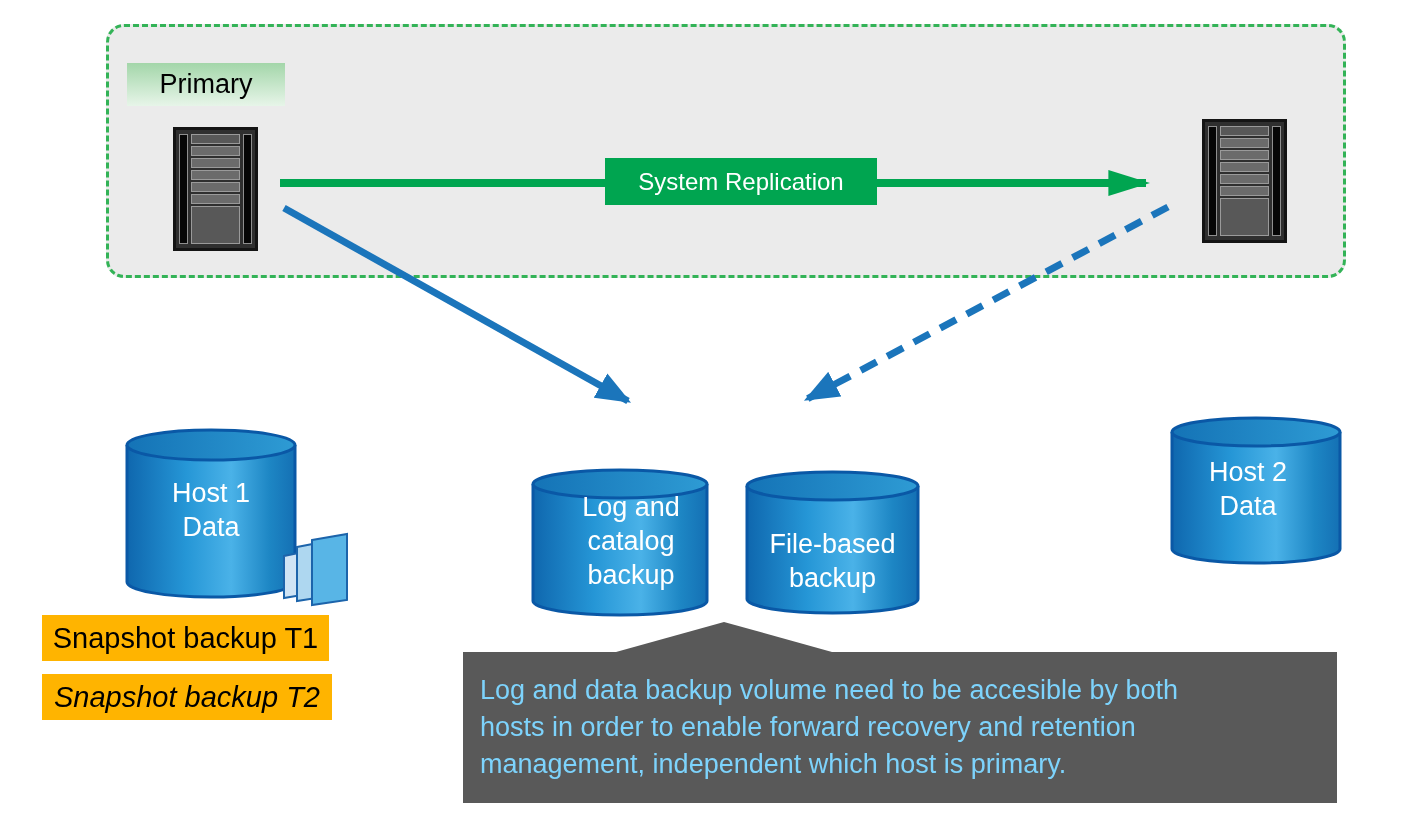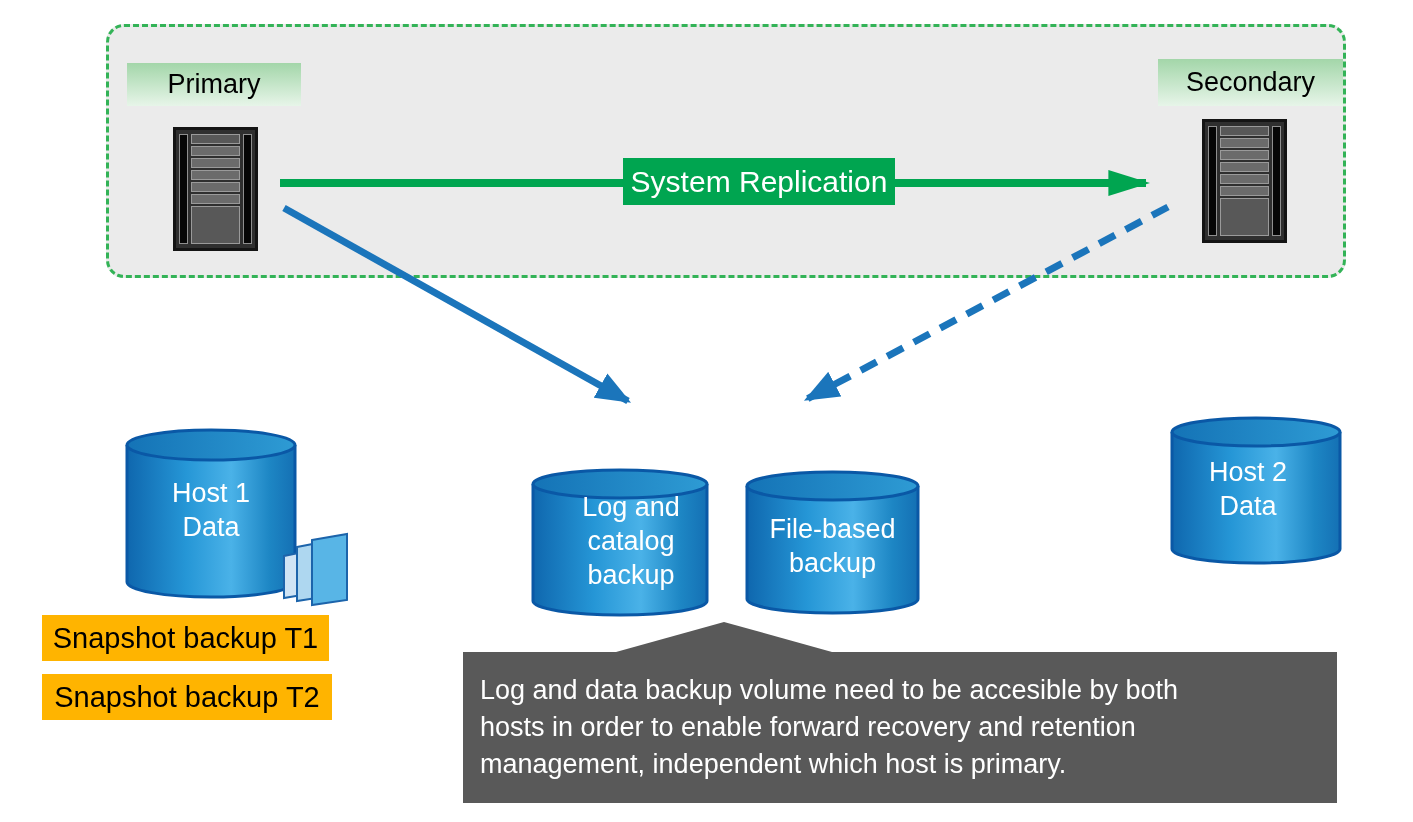--- a/index.html
+++ b/index.html
@@ -21,21 +21,21 @@
     z-index:1;
   }
 
   
   .role-label{
     display:flex;align-items:center;justify-content:center;
     background:linear-gradient(to bottom, var(--label-grad-top), var(--label-grad-bottom));
     color:#000;font-size:27px;
     z-index:3;
   }
-  .role-primary{left:127px;top:63px;width:174px;height:43px;}
+  .role-primary{left:127px;top:63px;width:158px;height:43px;}
   .role-secondary{left:1158px;top:59px;width:185px;height:47px;}
 
   
   .server{
     width:85px;height:124px;
     background:#2f2f2f;border:3px solid #141414;
     display:flex;gap:3px;padding:4px 3px;
     z-index:3;
   }
   .server .rail{width:9px;background:#060606;border:1px solid #8f8f8f;box-sizing:border-box;}
@@ -49,60 +49,60 @@
   
   .shape-layer{left:0;top:0;width:1413px;height:822px;z-index:2;pointer-events:none;}
   .arrow-green{stroke:var(--green-accent);}
   .fill-green{fill:var(--green-accent);}
   .arrow-blue{stroke:var(--blue-arrow);}
   .fill-blue{fill:var(--blue-arrow);}
   .cyl-stroke{stroke:var(--cyl-border);}
 
   
   .replication-badge{
-    left:623px;top:158px;width:272px;height:47px;
+    left:605px;top:158px;width:272px;height:47px;
     background:var(--green-accent);
-    color:#fff;font-size:30px;
+    color:#fff;font-size:24px;
     display:flex;align-items:center;justify-content:center;
     z-index:3;
   }
 
   
   .cyl-label{
     display:flex;align-items:center;justify-content:center;text-align:center;
     color:#fff;font-size:27px;line-height:34px;white-space:pre-line;
     z-index:3;
   }
   .cyl-label-host1{left:127px;top:430px;width:168px;height:160px;}
   .cyl-label-log{left:533px;top:470px;width:196px;height:142px;}
-  .cyl-label-file{left:747px;top:457px;width:171px;height:178px;}
+  .cyl-label-file{left:747px;top:472px;width:171px;height:178px;}
   .cyl-label-host2{left:1172px;top:418px;width:152px;height:142px;}
 
   
   .snap-tag{
     background:var(--gold);
     color:#000;font-size:29px;
     display:flex;align-items:center;justify-content:center;
     z-index:3;
   }
   .snap-t1{left:42px;top:615px;width:287px;height:46px;}
-  .snap-t2{left:42px;top:674px;width:290px;height:46px;}
+  .snap-t2{left:42px;top:674px;width:290px;height:46px;font-style:italic;}
 
   
   .callout-pointer{
     left:616px;top:622px;width:0;height:0;
     border-left:108px solid transparent;
     border-right:108px solid transparent;
     border-bottom:30px solid var(--callout-bg);
     z-index:3;
   }
   .callout-box{
     left:463px;top:652px;width:874px;height:151px;
     background:var(--callout-bg);
-    color:#ffffff;font-size:27px;line-height:37px;
+    color:#7dd3fc;font-size:27px;line-height:37px;
     padding:20px 16px 0 17px;
     white-space:pre-line;
     z-index:3;
   }
 </style>
 </head>
 <body>
 
 <div class="stage">
 
@@ -156,21 +156,20 @@
     </g>
 
     <g>
       <polygon points="284,556 308,551 308,594 284,598" fill="#cfe4f5" stroke="#1c64ab" stroke-width="2"></polygon>
       <polygon points="297,547 323,542 323,597 297,601" fill="#aed7f0" stroke="#1c64ab" stroke-width="2"></polygon>
       <polygon points="312,540 347,534 347,600 312,605" fill="#58b5e6" stroke="#1c64ab" stroke-width="2"></polygon>
     </g>
   </svg>
 
   <div class="abs role-label role-primary">Primary</div>
-  <div class="abs role-label role-secondary">Secondary</div>
 
   <div class="abs server server-primary">
     <div class="rail"></div>
     <div class="rack">
       <div class="slat first"></div>
         <div class="slat"></div>
         <div class="slat"></div>
       <div class="slat"></div>
         <div class="slat"></div>
         <div class="slat"></div>

